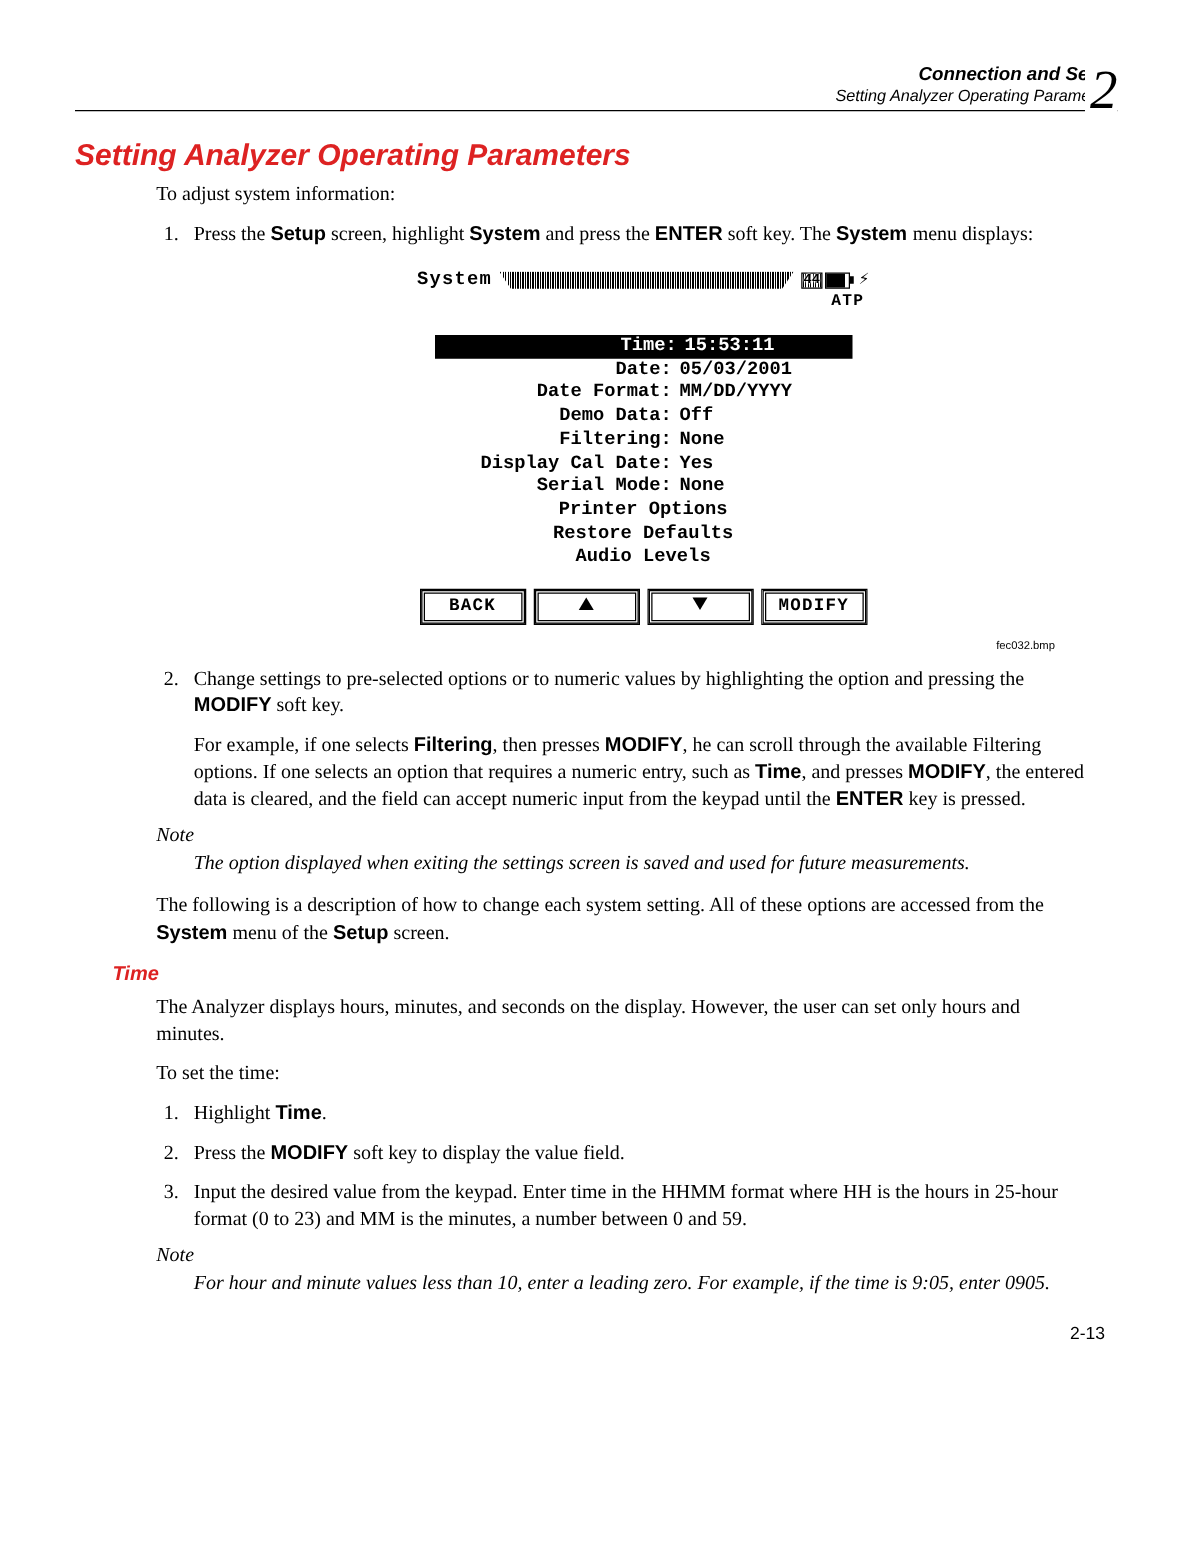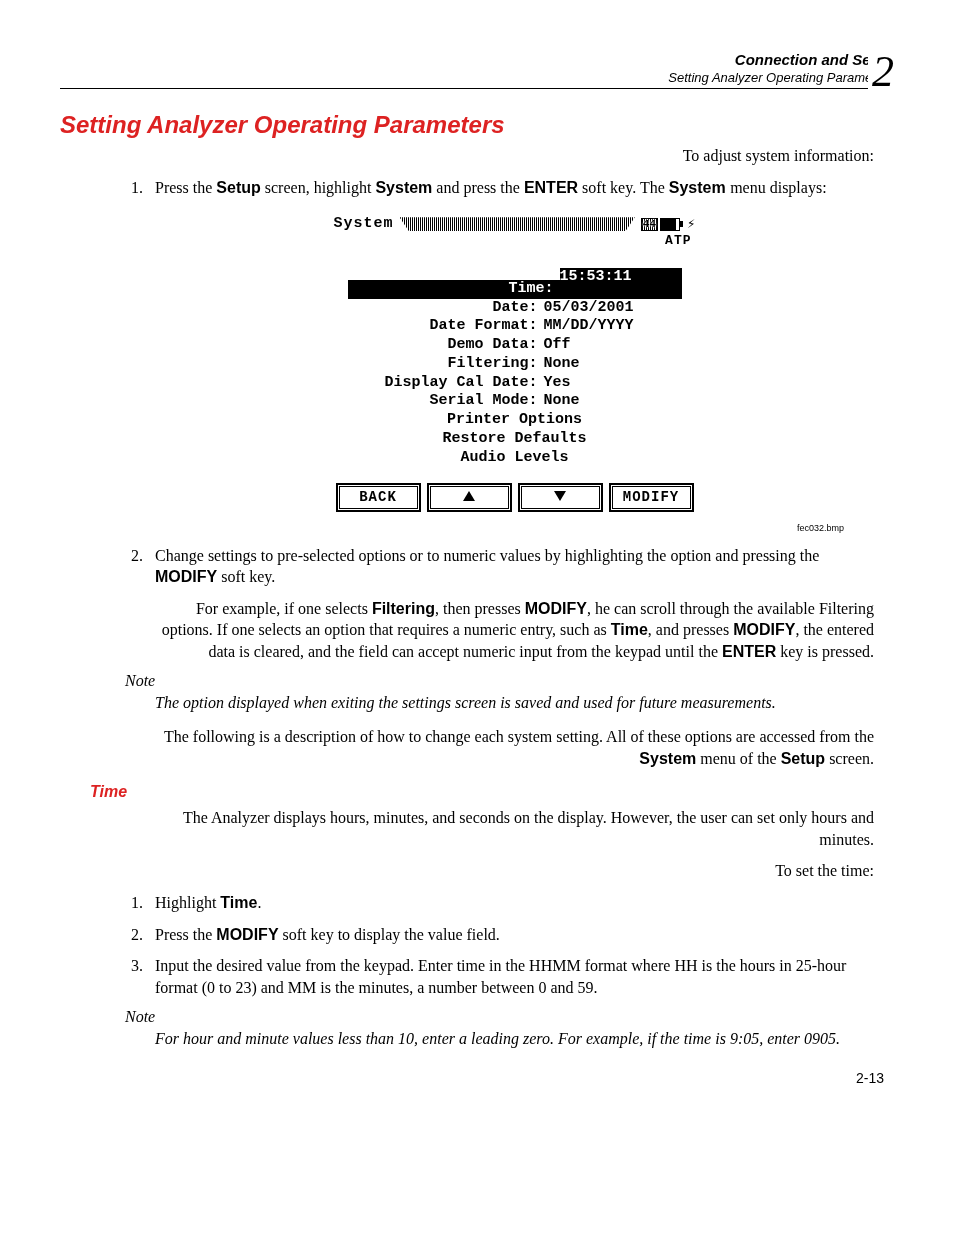--- a/index.html
+++ b/index.html
@@ -52,21 +52,21 @@
     font-style: italic;
     font-weight: bold;
     color: #d22;
     font-size: 24px;
     margin: 0 0 6px 0;
   }
   .body-indent {
     margin-left: 65px;
     margin-right: 20px;
   }
-  .body-indent p { margin: 6px 0 10px 0; line-height: 1.35; text-align: right; }
+  .body-indent p { margin: 6px 0 10px 0; line-height: 1.35; }
   ol.steps {
     margin: 4px 0 10px 0;
     padding-left: 22px;
   }
   ol.steps > li {
     margin-bottom: 10px;
     padding-left: 8px;
     line-height: 1.35;
   }
   ol.steps > li > p { margin: 10px 0; }
@@ -172,21 +172,21 @@
     text-align: right;
     padding-right: 6px;
     white-space: pre;
   }
   .row .val { flex: 1; white-space: pre; }
   .row.center { justify-content: center; }
   .row.center .lab { flex: 0 0 auto; text-align: center; padding:0;}
   .row.hl .lab, .row.hl .val {
     background: #000; color: #fff;
   }
-  .row.hl .lab { padding-left:16px;margin-top:12px; }
+  .row.hl .lab { padding-left:4px; }
   .lcd-keys {
     display: flex;
     gap: 6px;
     padding: 8px 6px 6px 6px;
   }
   .skey {
     flex: 1;
     border: 1.5px solid #000;
     text-align: center;
     padding: 4px 0;

